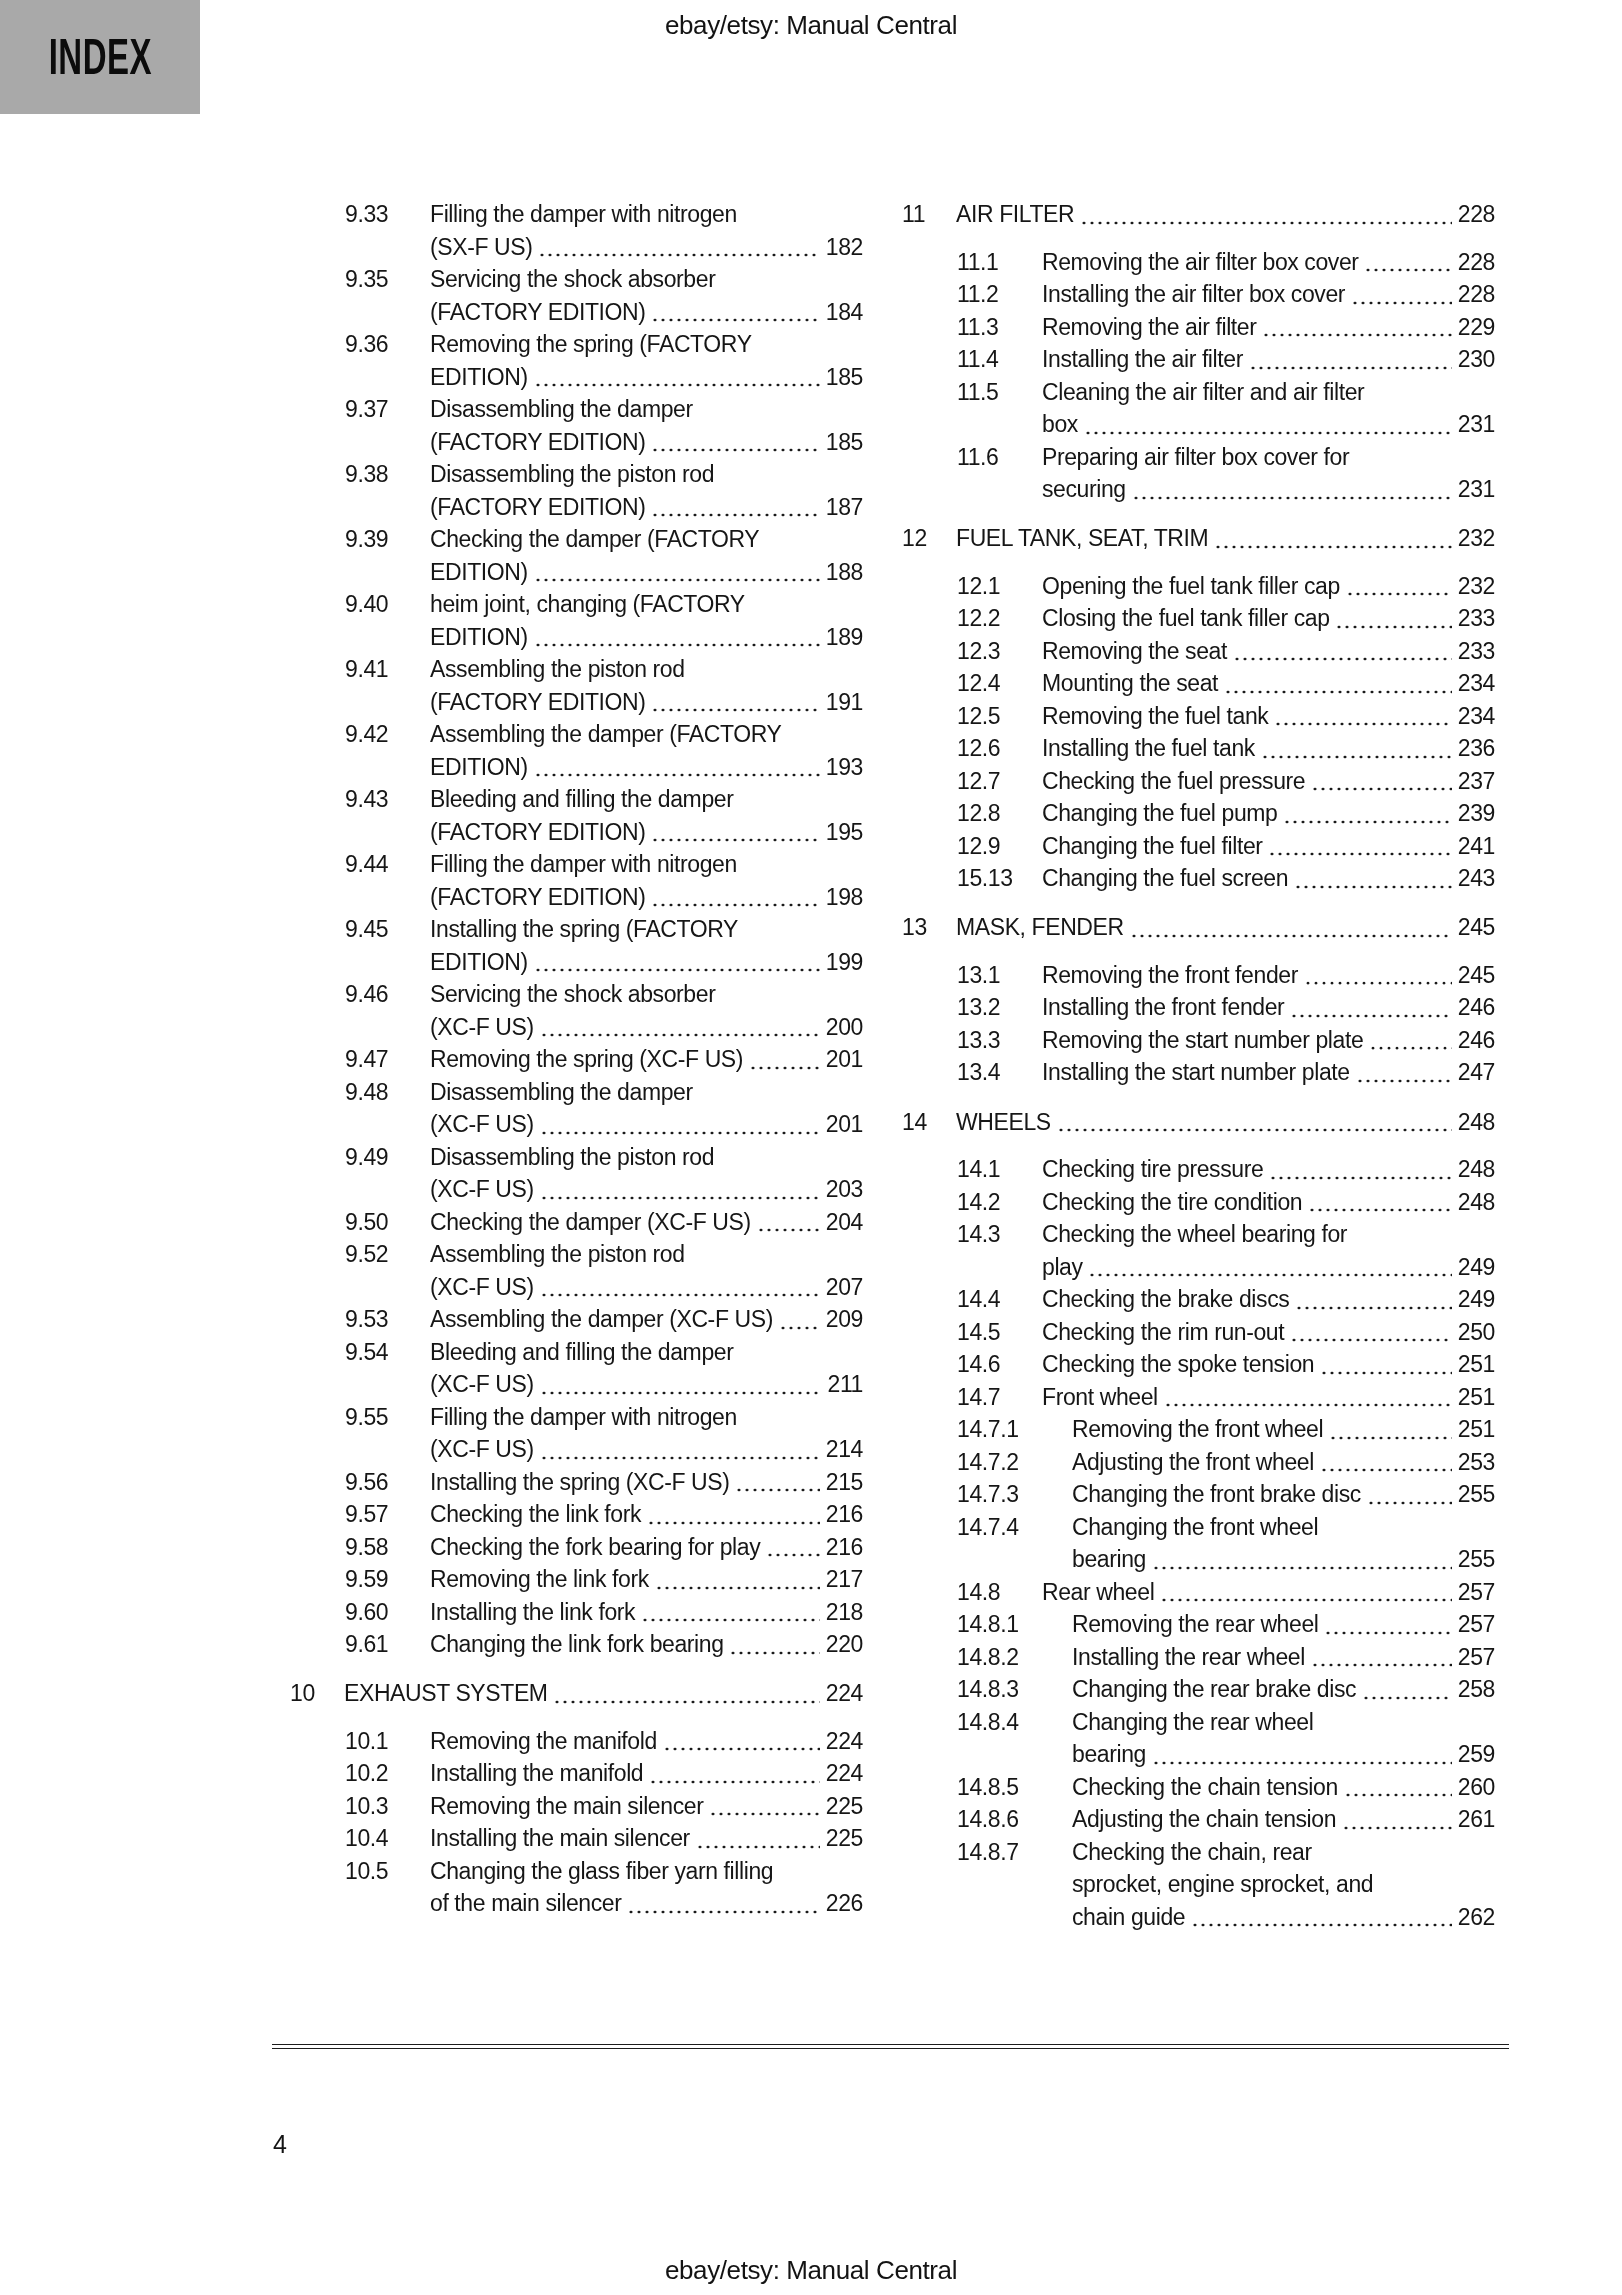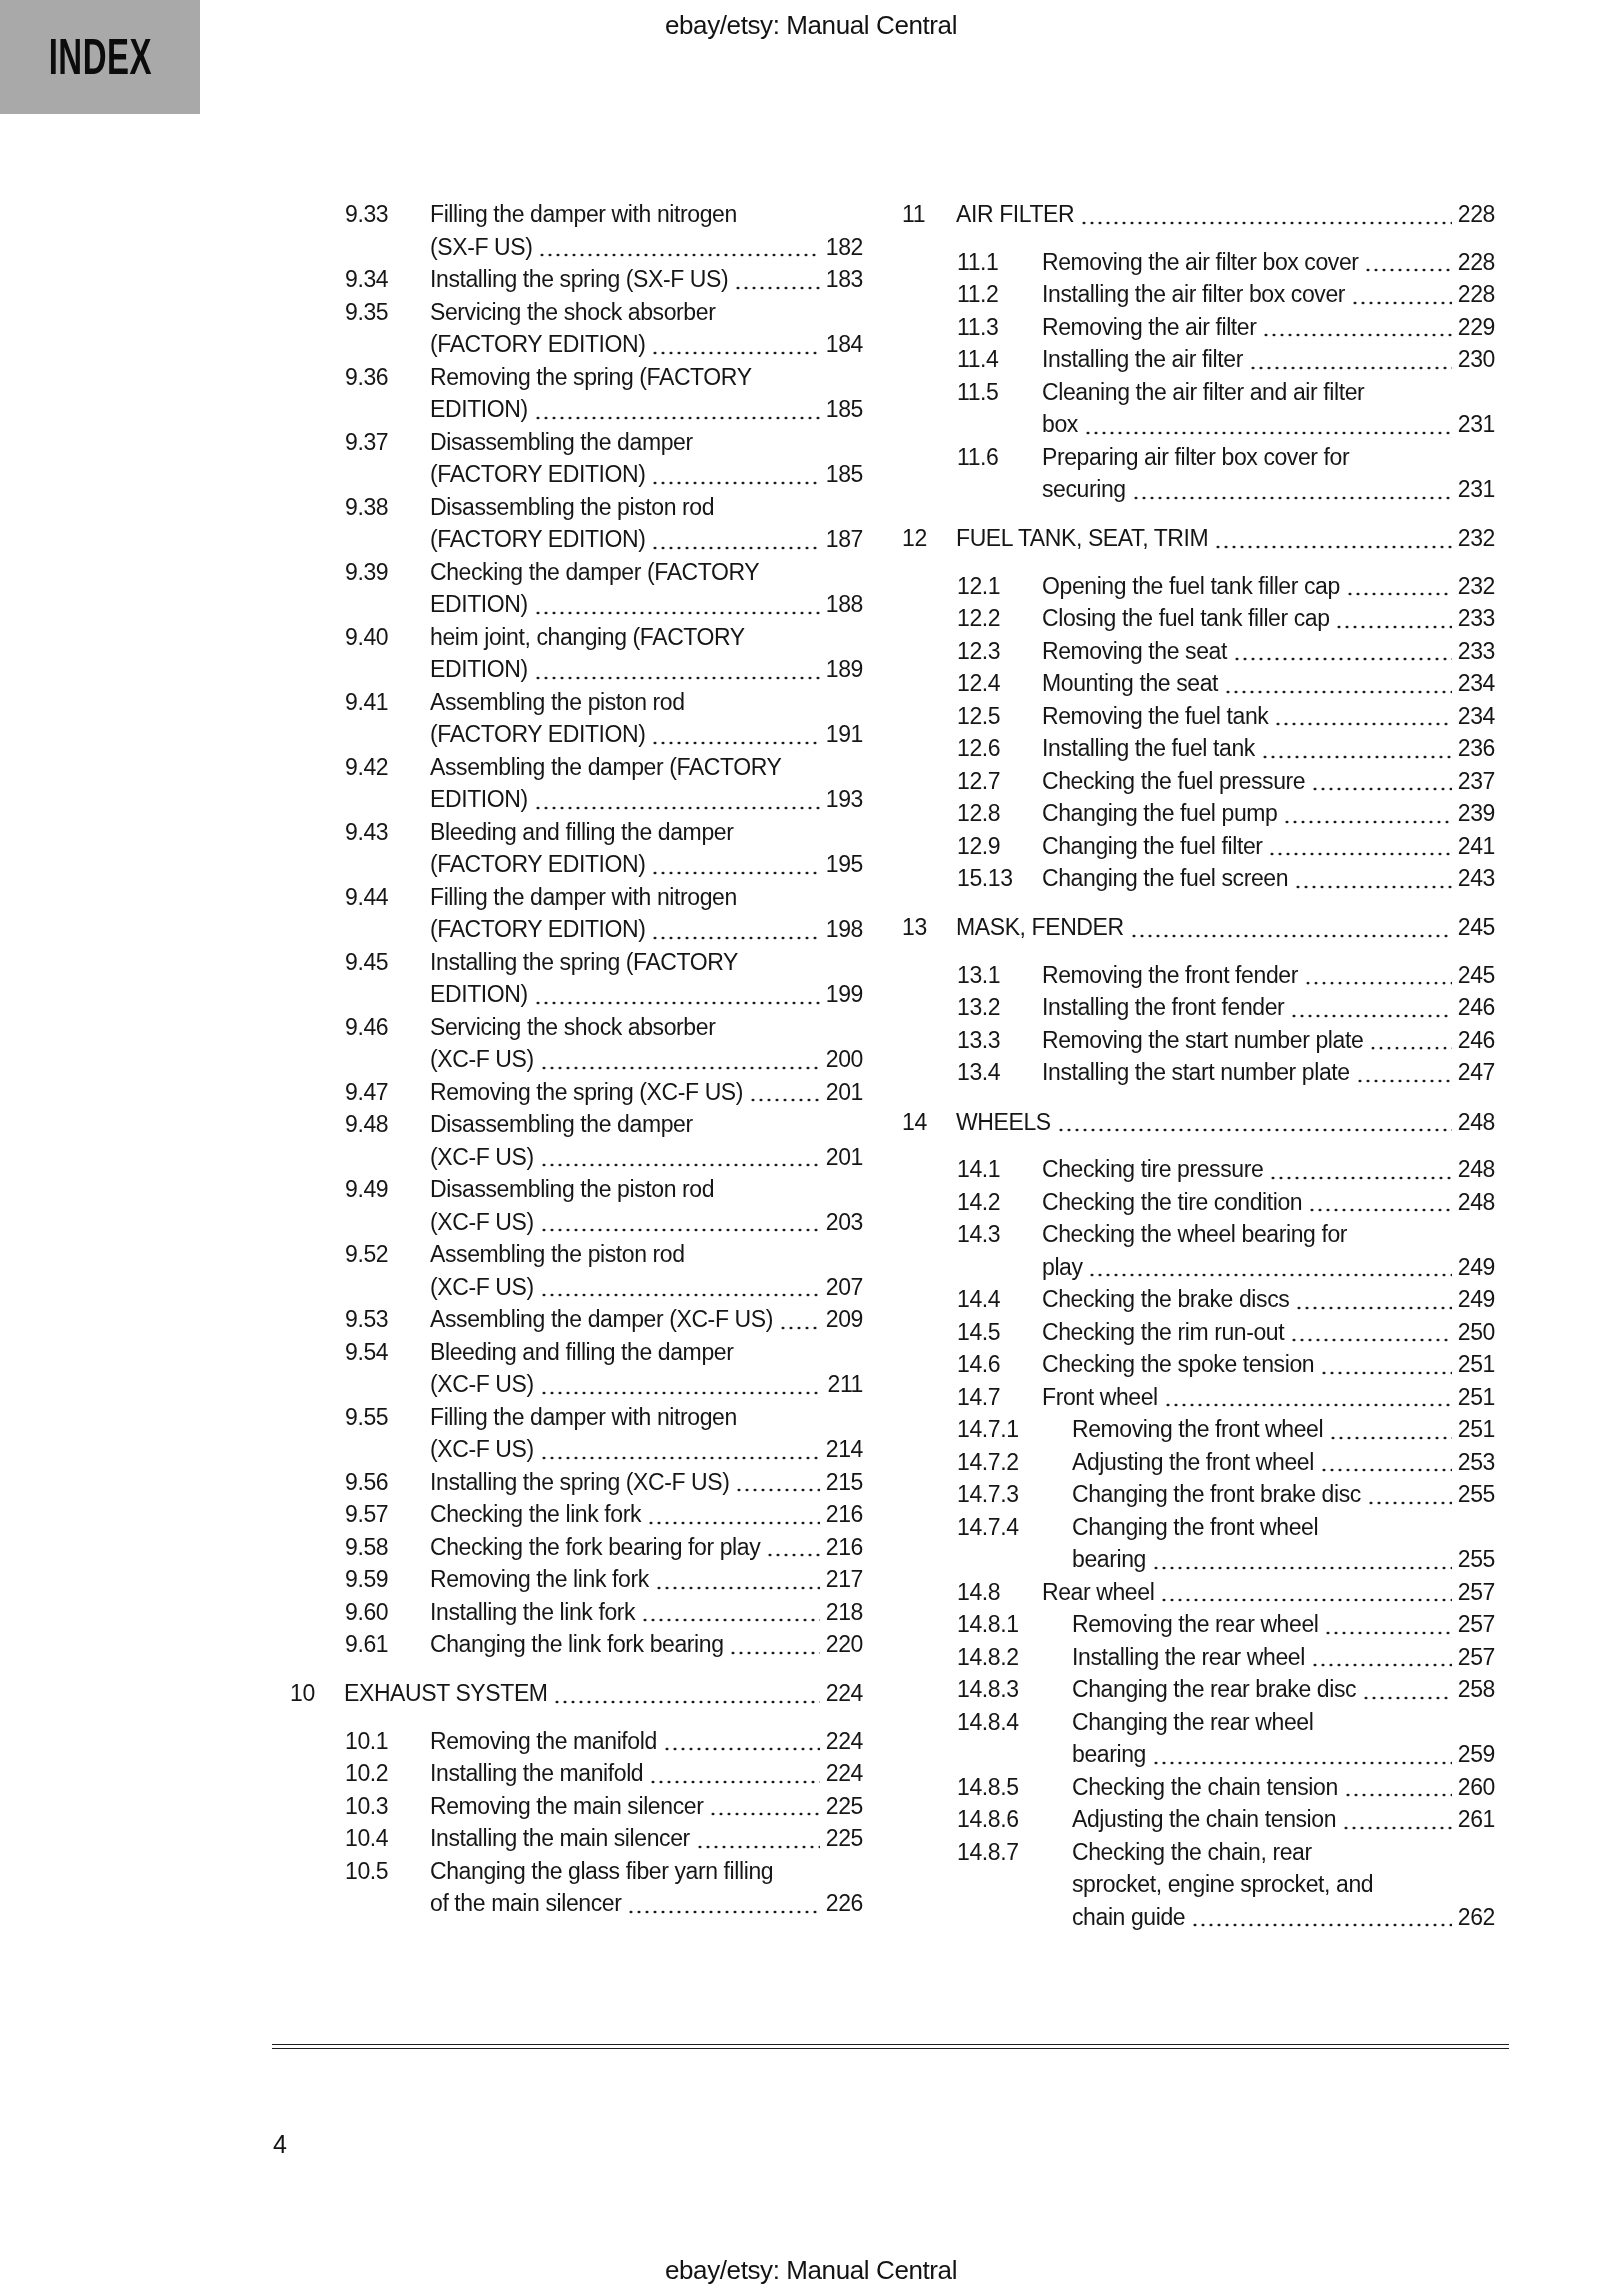--- a/index.html
+++ b/index.html
@@ -69,30 +69,20 @@
       <div class="body">
         <div class="line">Filling the damper with nitrogen</div>
         <div class="line last">
           <span class="t">(SX-F US)</span>
           <div class="dots"></div>
           <span class="page">182</span>
         </div>
       </div>
     </div>
     <div class="entry sub">
-      <div class="num">9.34</div>
-      <div class="body">
-        <div class="line last">
-          <span class="t">Installing the spring (SX-F US)</span>
-          <div class="dots"></div>
-          <span class="page">183</span>
-        </div>
-      </div>
-    </div>
-    <div class="entry sub">
       <div class="num">9.35</div>
       <div class="body">
         <div class="line">Servicing the shock absorber</div>
         <div class="line last">
           <span class="t">(FACTORY EDITION)</span>
           <div class="dots"></div>
           <span class="page">184</span>
         </div>
       </div>
     </div>
@@ -239,20 +229,30 @@
       </div>
     </div>
     <div class="entry sub">
       <div class="num">9.49</div>
       <div class="body">
         <div class="line">Disassembling the piston rod</div>
         <div class="line last">
           <span class="t">(XC-F US)</span>
           <div class="dots"></div>
           <span class="page">203</span>
+        </div>
+      </div>
+    </div>
+    <div class="entry sub">
+      <div class="num">9.50</div>
+      <div class="body">
+        <div class="line last">
+          <span class="t">Checking the damper (XC-F US)</span>
+          <div class="dots"></div>
+          <span class="page">204</span>
         </div>
       </div>
     </div>
     <div class="entry sub">
       <div class="num">9.52</div>
       <div class="body">
         <div class="line">Assembling the piston rod</div>
         <div class="line last">
           <span class="t">(XC-F US)</span>
           <div class="dots"></div>

